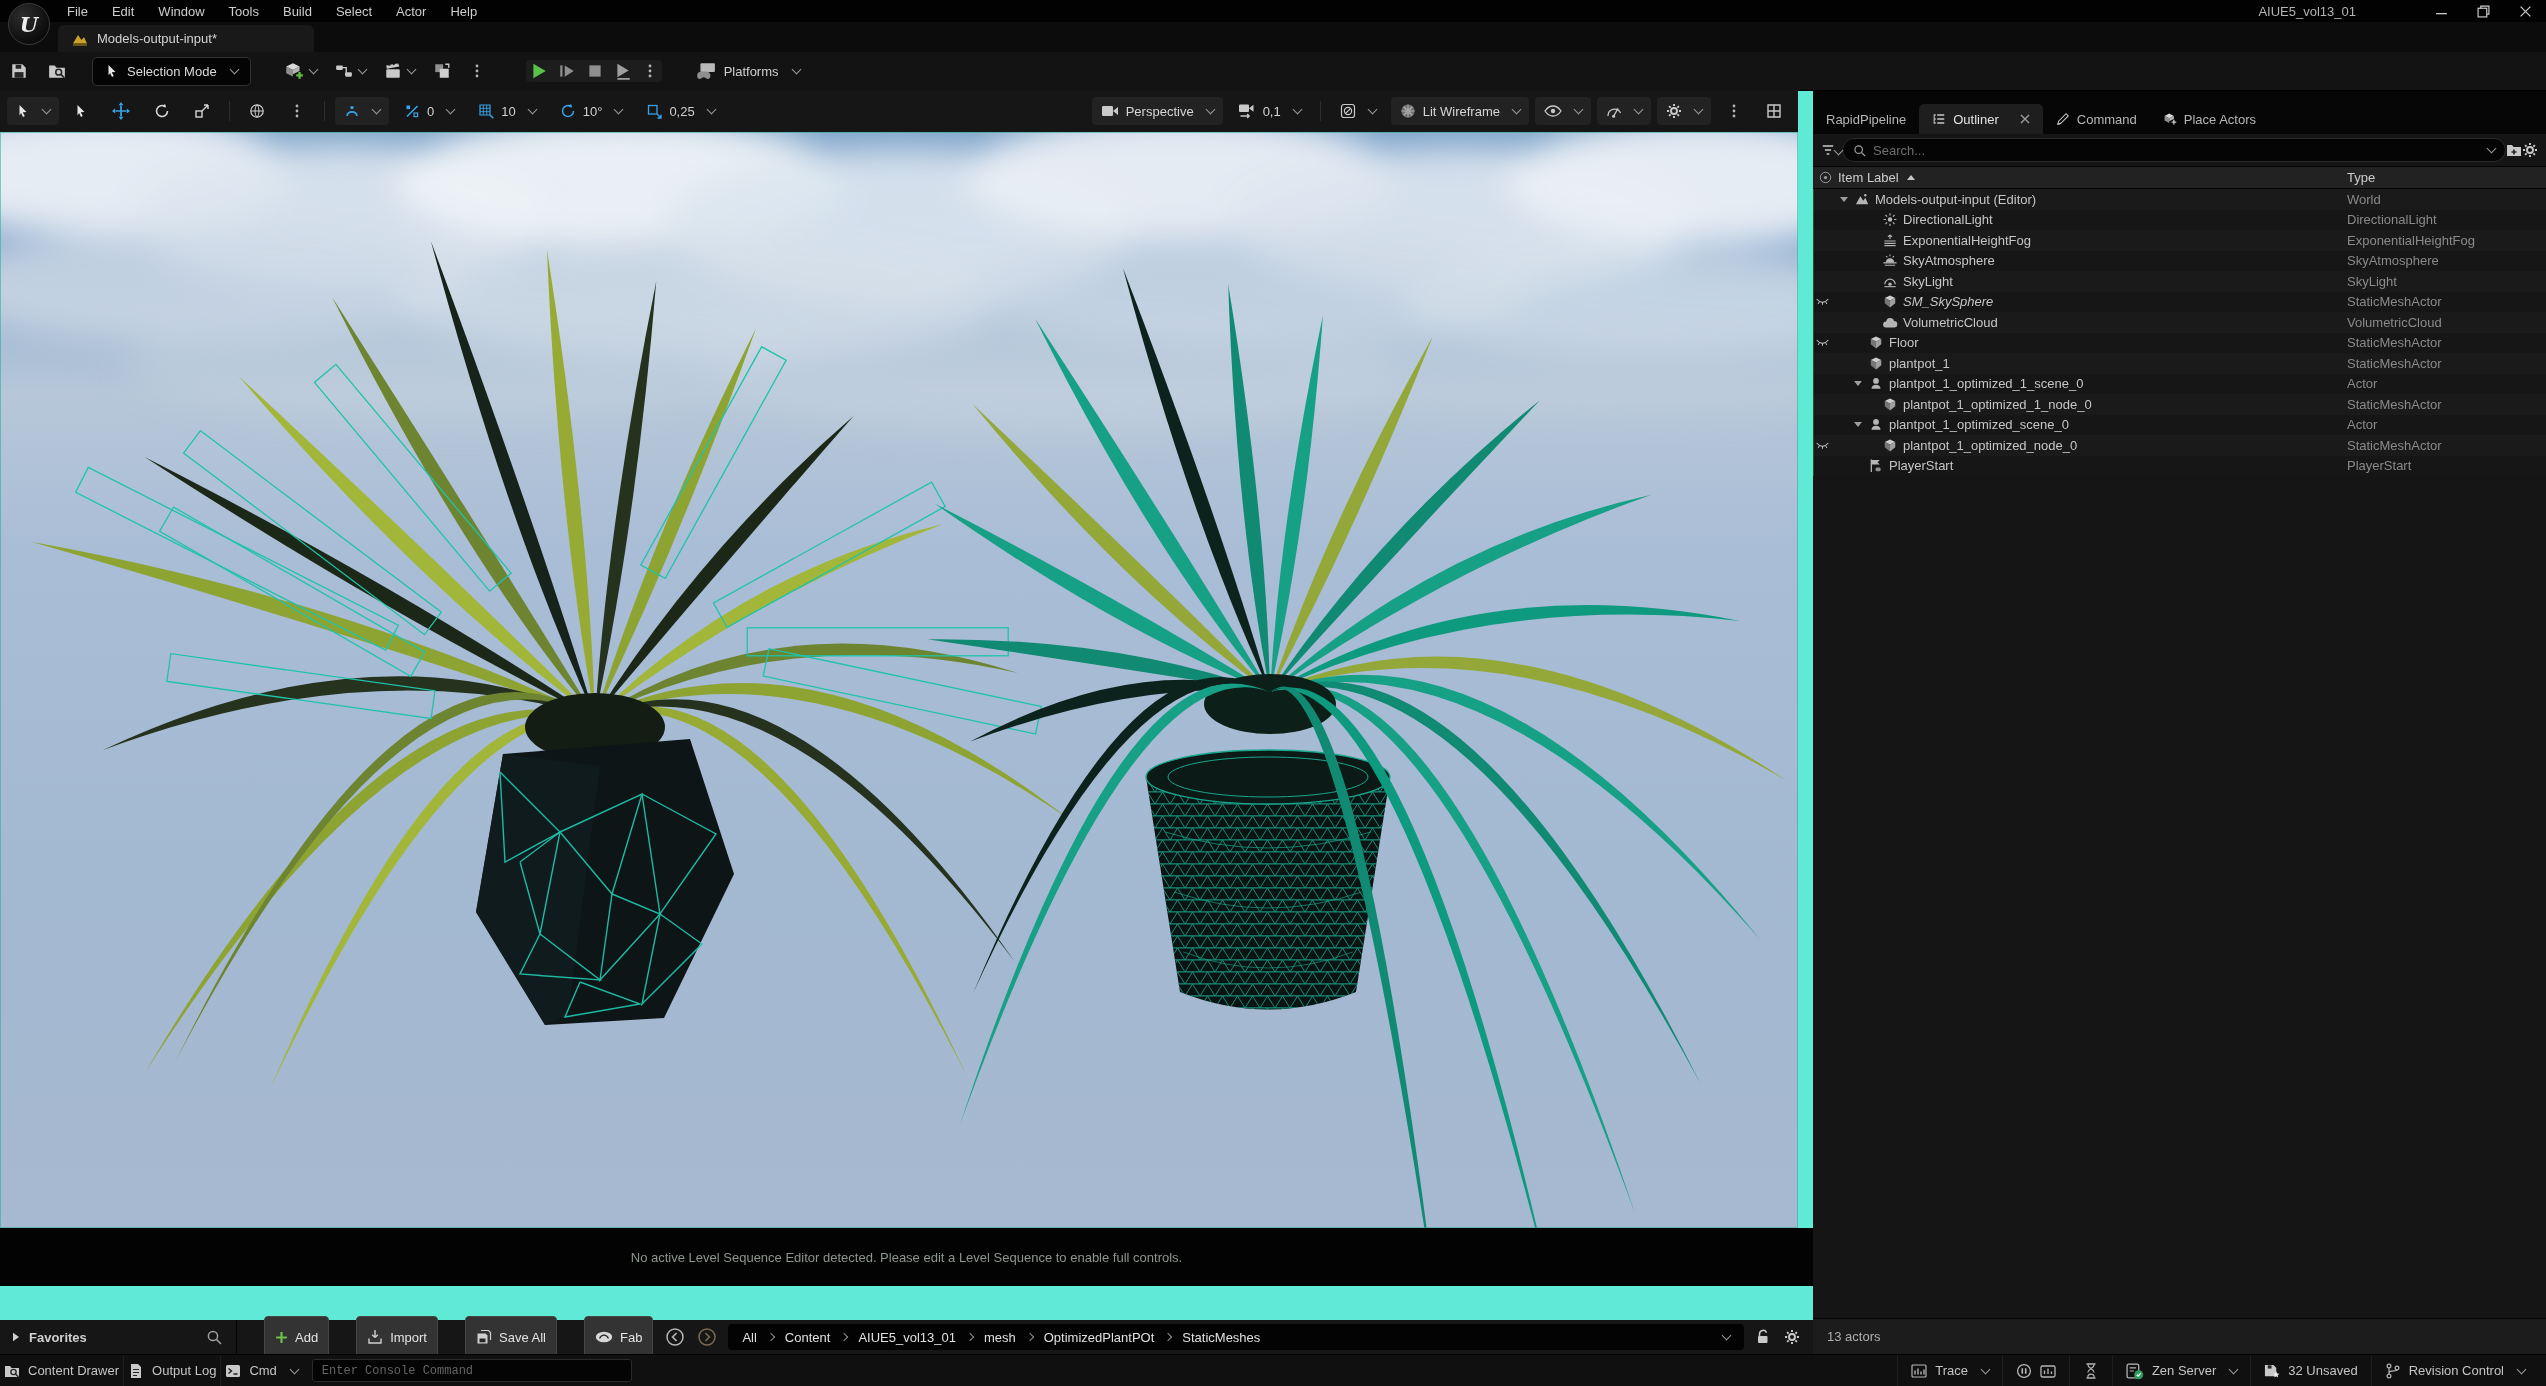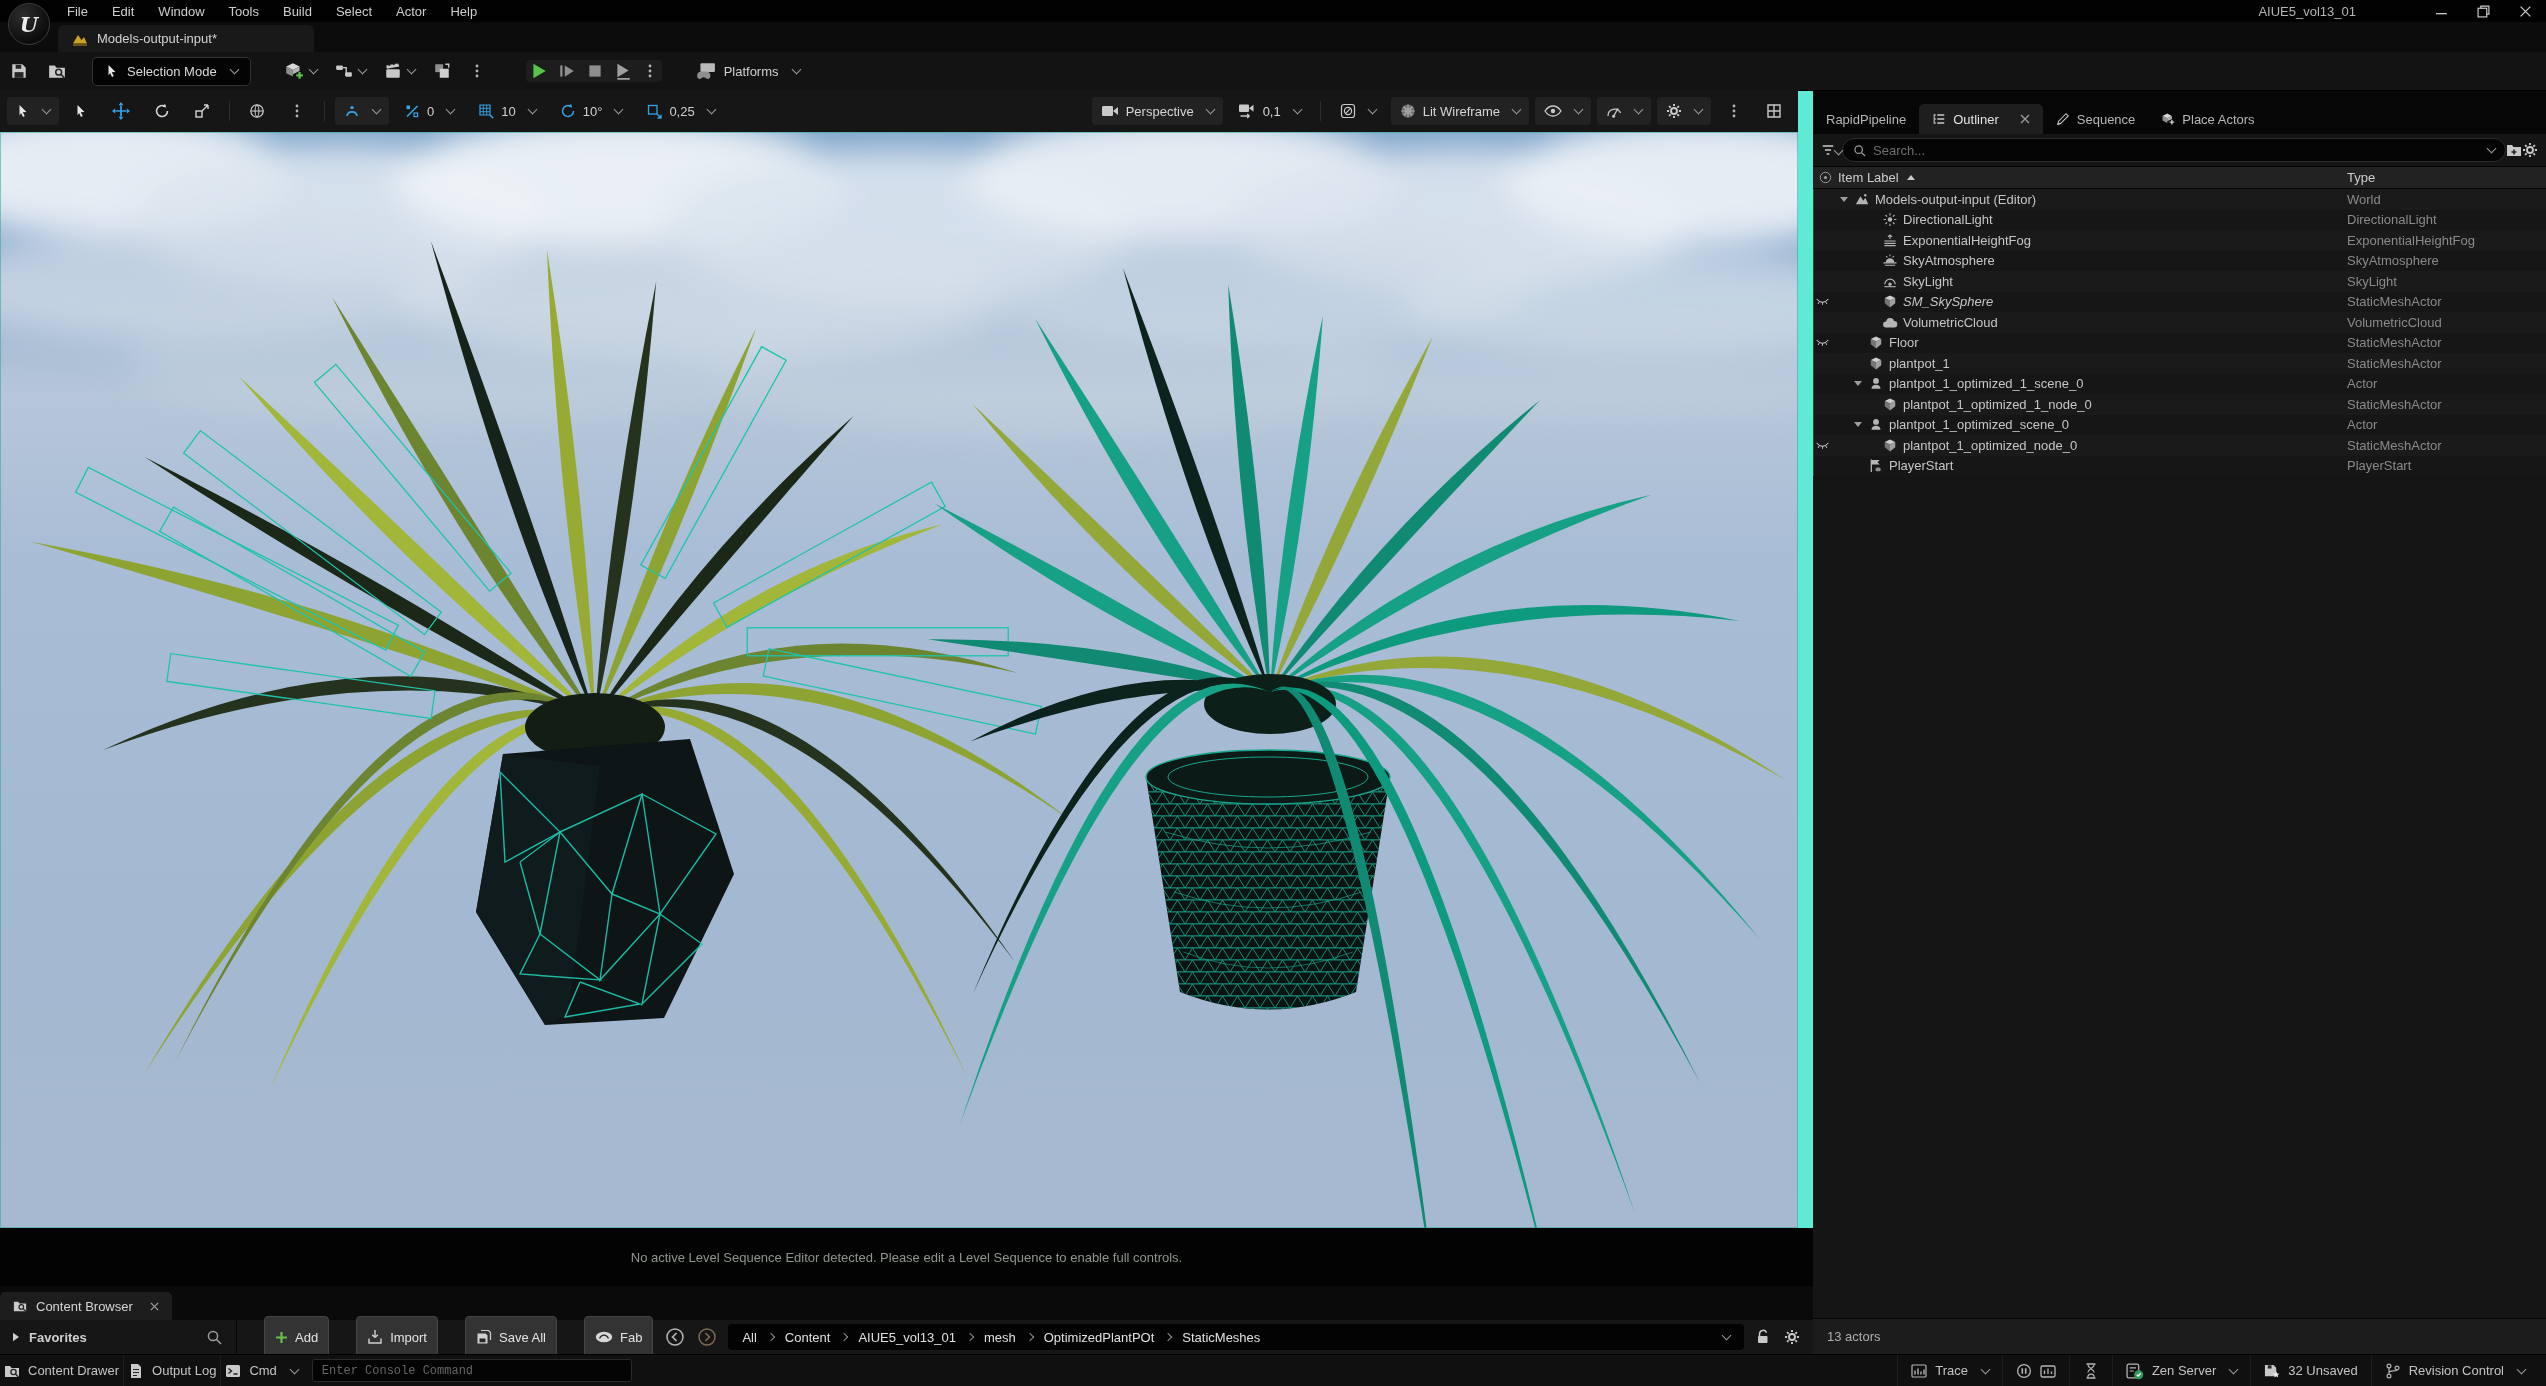--- a/index.html
+++ b/index.html
@@ -627,21 +627,21 @@
           </span>
         </div>
 
         <div class="rp-tab">
           <span class="i i14">
             <svg viewBox="0 0 16 16">
               <path d="M2 14l1-3.5L11.5 2 14 4.5 5.5 13z" fill="none" stroke="#c9c9c9" stroke-width="1.2"></path>
               <path d="M2 14l3.5-1" stroke="#c9c9c9" stroke-width="1.2"></path>
             </svg>
           </span>
-          <span>Sequence</span>
+          <span>Command</span>
 
         </div>
 
         <div class="rp-tab">
           <span class="i i14">
             <svg viewBox="0 0 18 18">
               <path d="M8 2l6 3-6 3-6-3z" fill="#d9d9d9"></path>
               <path d="M8 8v6L2 11V5z" fill="#8f8f8f"></path>
               <path d="M8 8l6-3v4l-6 3z" fill="#b3b3b3"></path>
               <path d="M14 10v6M11 13h6" stroke="#c9c9c9" stroke-width="1.8"></path>
@@ -935,37 +935,20 @@
             <span class="olabel">PlayerStart</span>
           </span>
           <span class="typecell">PlayerStart</span>
         </div>
       </div>
     <div class="rp-footer">
       <span>13 actors</span>
     </div>
   </div>
 
-  <div class="cb-tabrow">
-    <div class="cb-tab">
-      <span class="i i14">
-          <svg viewBox="0 0 16 16">
-            <path d="M1 3h5l1.5 2H15v9H1z" fill="#c9c9c9"></path>
-            <circle cx="9.5" cy="9" r="2.6" fill="none" stroke="#262626" stroke-width="1.4"></circle>
-            <path d="M11.5 11l3 3" stroke="#262626" stroke-width="1.5"></path>
-          </svg>
-        </span>
-      <span>Content Browser</span>
-      <span class="i" style="width:9px;height:9px;margin-left:8px">
-          <svg viewBox="0 0 10 10">
-            <path d="M1 1l8 8M9 1L1 9" stroke="#9c9c9c" stroke-width="1.4"></path>
-          </svg>
-        </span>
-    </div>
-  </div>
 
   <div class="cb-toolbar">
     <div class="fav-region">
       <span class="fav-label">
         <span class="i" style="width:8px;height:10px">
             <svg viewBox="0 0 8 10">
               <path d="M1 .8l6 4.2-6 4.2z" fill="#cfcfcf"></path>
             </svg>
           </span>
         <span>Favorites</span>

